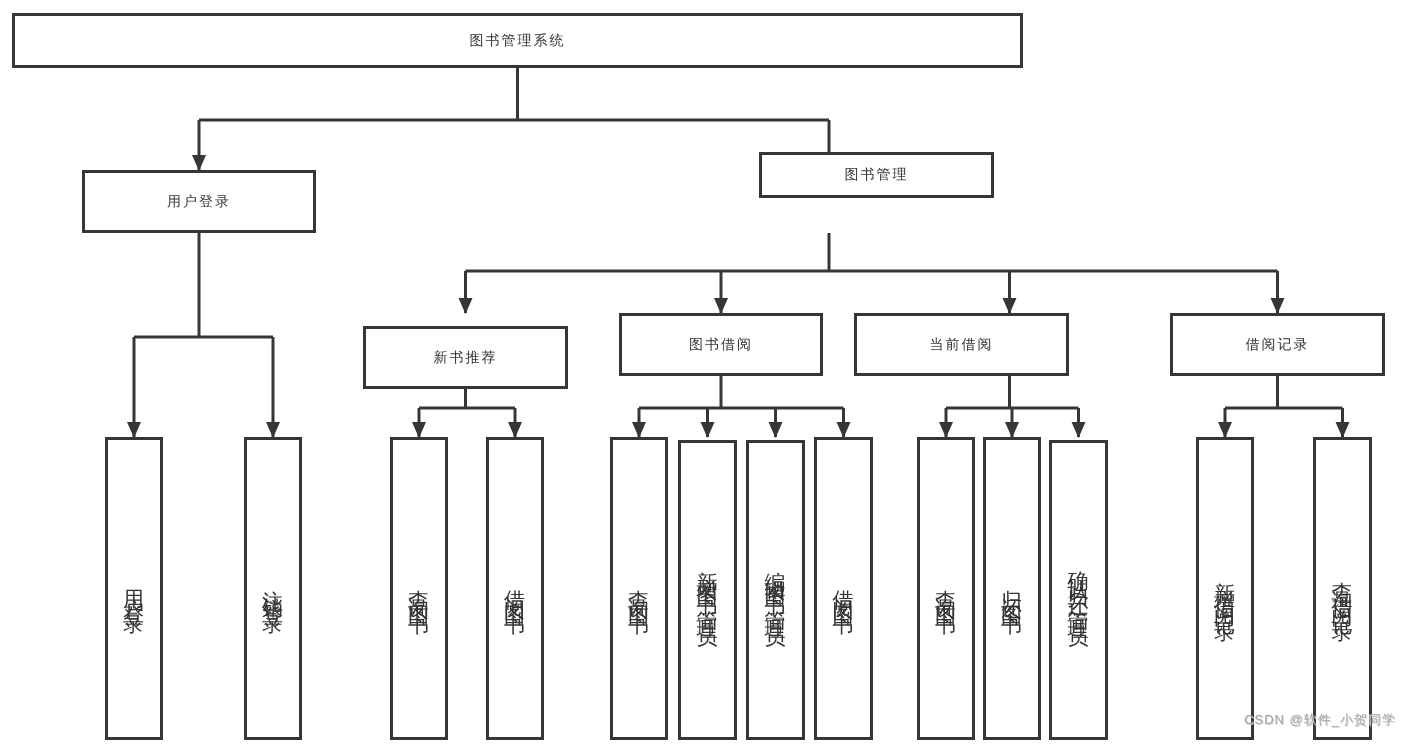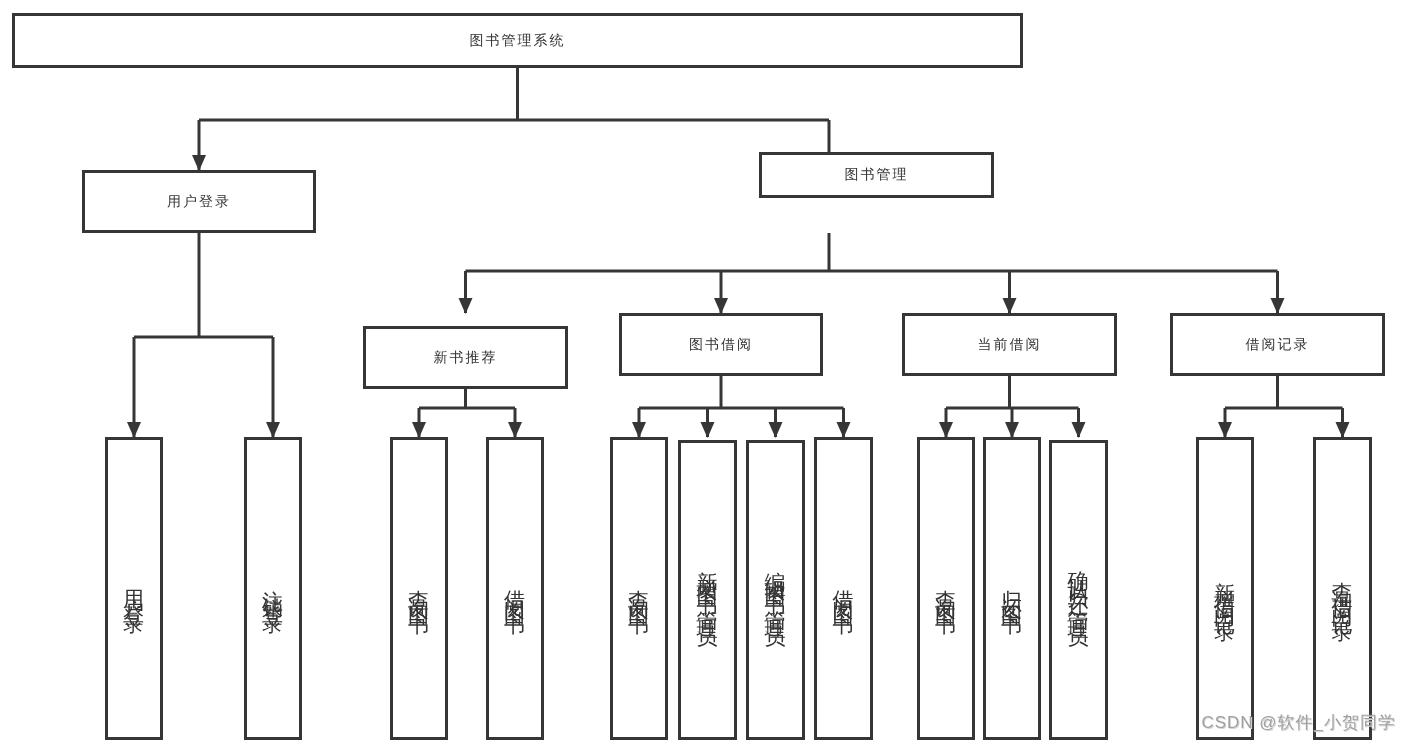--- a/index.html
+++ b/index.html
@@ -42,21 +42,21 @@
     font-size: 21px;
     letter-spacing: 8px;
     line-height: 1.1;
     text-align: center;
   }
   .watermark {
     position: absolute;
     right: 9px;
     top: 711px;
     z-index: 3;
-    font-size: 17px;
+    font-size: 13px;
     color: #a0a0a0;
     letter-spacing: 1px;
     white-space: nowrap;
     text-shadow: 1px 1px 0 #d6d6d6;
   }
 </style>
 </head>
 <body>
 
 <div id="stage">
@@ -111,21 +111,21 @@
     </g>
   </svg>
 
   <div class="node hbox" style="left:12px; top:13px; width:1011px; height:55px;">图书管理系统</div>
 
   <div class="node hbox" style="left:82px; top:170px; width:234px; height:63px;">用户登录</div>
   <div class="node hbox" style="left:711px; top:152px; width:235px; height:46px;margin-left:48px;">图书管理</div>
 
   <div class="node hbox" style="left:363px; top:313px; width:205px; height:63px;margin-top:13px;">新书推荐</div>
   <div class="node hbox" style="left:619px; top:313px; width:204px; height:63px;text-align:center;">图书借阅</div>
-  <div class="node hbox" style="left:902px; top:313px; width:215px; height:63px;">当前借阅</div>
+  <div class="node hbox" style="left:854px; top:313px; width:215px; height:63px;">当前借阅</div>
   <div class="node hbox" style="left:1170px; top:313px; width:215px; height:63px;">借阅记录</div>
 
   <div class="node vbox" style="left:105px; top:437px; width:58px; height:303px;">用户登录</div>
   <div class="node vbox" style="left:244px; top:437px; width:58px; height:303px;">注销登录</div>
 
   <div class="node vbox" style="left:390px; top:437px; width:58px; height:303px;">查询图书</div>
   <div class="node vbox" style="left:486px; top:437px; width:58px; height:303px;">借阅图书</div>
 
   <div class="node vbox" style="left:610px; top:437px; width:58px; height:303px;">查询图书</div>
   <div class="node vbox" style="left:678px; top:440px; width:59px; height:300px;">新增图书（管理员）</div>

